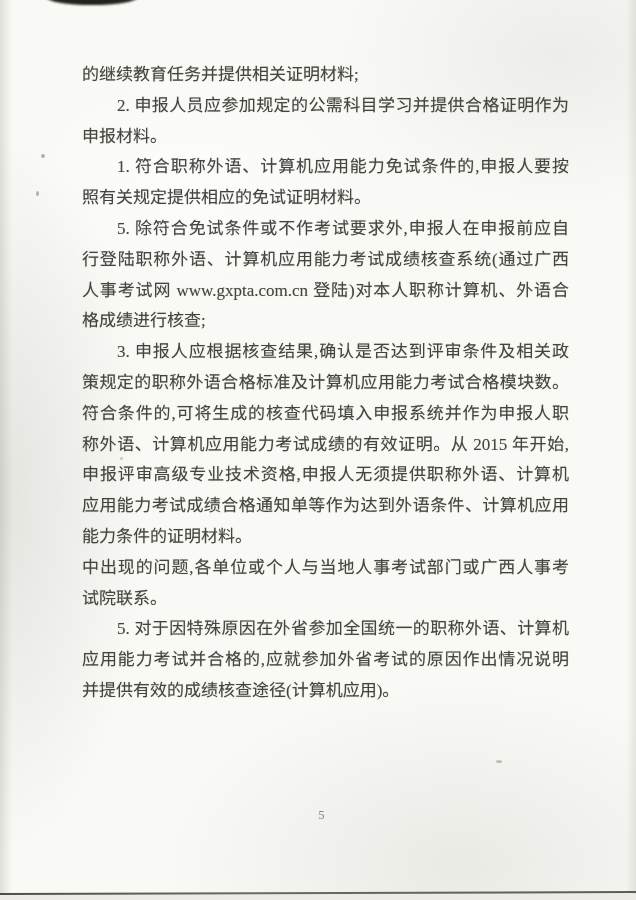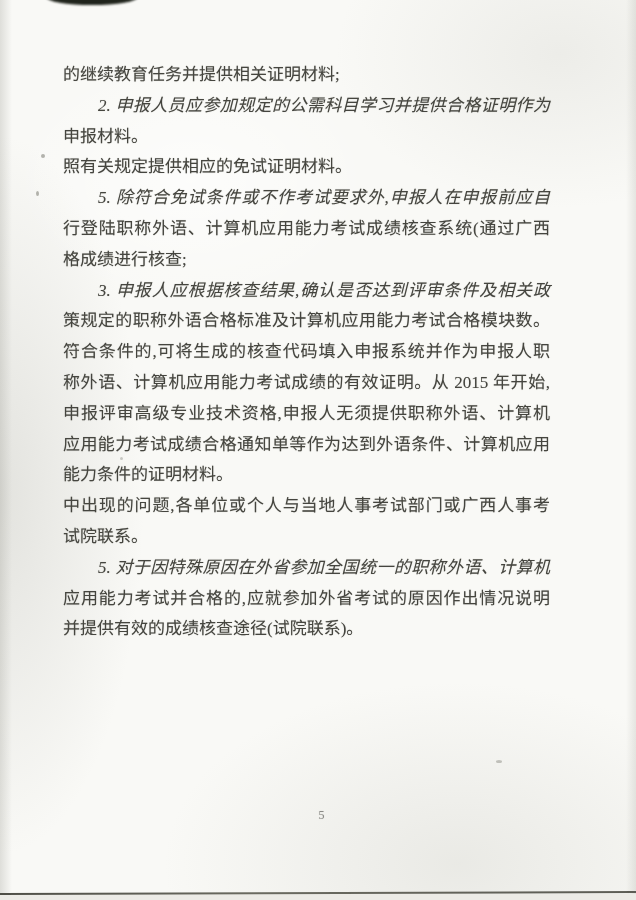--- a/index.html
+++ b/index.html
@@ -23,38 +23,38 @@
     position:absolute;right:0;top:0;width:10px;height:100%;
     background:linear-gradient(to left, rgba(170,170,162,0.25), rgba(170,170,162,0));
   }
   .scan-arc{
     position:absolute;left:46px;top:-11px;width:92px;height:16px;
     border-radius:50%;
     background:#20241c;
     filter:blur(1px);
   }
   .textblock{
-    position:absolute;left:63px;top:60px;width:487px;
+    position:absolute;left:82px;top:60px;width:487px;
   }
   .ln{
     height:30.8px;line-height:30.8px;
     font-size:17px;
     color:#45453f;
     text-shadow:0 0 1px rgba(80,80,72,0.35);
     white-space:nowrap;
     overflow:visible;
   }
   .ln.fill{
     white-space:normal;
     text-align:justify;
     text-align-last:justify;
     text-justify:inter-character;
   }
   .ln.ind{padding-left:35px;}
-  .ln.ind.fill{padding-left:35px;font-style:italic;}
+  .ln.ind.fill{padding-left:35px;}
   .pagenum{
     position:absolute;left:78px;top:808px;width:487px;
     text-align:center;
     font-size:12px;color:#8a8a86;
     text-shadow:0 0 1px rgba(138,138,134,0.4);
   }
   .bottom-line{
     position:absolute;left:-4px;bottom:6px;width:644px;height:2px;
     background:linear-gradient(to right,#4e4e46,#6a6a60 40%,#5c5c54);
     transform:rotate(-0.18deg);
@@ -79,36 +79,38 @@
 <div class="page">
 
   <div class="edge-left"></div>
   <div class="edge-right"></div>
   <div class="scan-arc"></div>
 
   <div class="textblock">
     <div class="ln">的继续教育任务并提供相关证明材料;</div>
     <div class="ln ind fill">2. 申报人员应参加规定的公需科目学习并提供合格证明作为</div>
     <div class="ln">申报材料。</div>
+    <div class="ln ind fill">1. 符合职称外语、计算机应用能力免试条件的,申报人要按</div>
     <div class="ln">照有关规定提供相应的免试证明材料。</div>
     <div class="ln ind fill">5. 除符合免试条件或不作考试要求外,申报人在申报前应自</div>
     <div class="ln fill">行登陆职称外语、计算机应用能力考试成绩核查系统(通过广西</div>
+    <div class="ln fill">人事考试网 www.gxpta.com.cn 登陆)对本人职称计算机、外语合</div>
     <div class="ln">格成绩进行核查;</div>
     <div class="ln ind fill">3. 申报人应根据核查结果,确认是否达到评审条件及相关政</div>
     <div class="ln fill">策规定的职称外语合格标准及计算机应用能力考试合格模块数。</div>
     <div class="ln fill">符合条件的,可将生成的核查代码填入申报系统并作为申报人职</div>
     <div class="ln fill">称外语、计算机应用能力考试成绩的有效证明。从 2015 年开始,</div>
     <div class="ln fill">申报评审高级专业技术资格,申报人无须提供职称外语、计算机</div>
     <div class="ln fill">应用能力考试成绩合格通知单等作为达到外语条件、计算机应用</div>
     <div class="ln">能力条件的证明材料。</div>
     <div class="ln fill">中出现的问题,各单位或个人与当地人事考试部门或广西人事考</div>
     <div class="ln">试院联系。</div>
     <div class="ln ind fill">5. 对于因特殊原因在外省参加全国统一的职称外语、计算机</div>
     <div class="ln fill">应用能力考试并合格的,应就参加外省考试的原因作出情况说明</div>
-    <div class="ln">并提供有效的成绩核查途径(试院联系)。</div>
+    <div class="ln">并提供有效的成绩核查途径(计算机应用)。</div>
   </div>
 
   <div class="pagenum">5</div>
 
   <div class="speck s1"></div>
   <div class="speck s2"></div>
   <div class="speck s3"></div>
   <div class="speck s4"></div>
 
   <div class="bottom-shade"></div>

